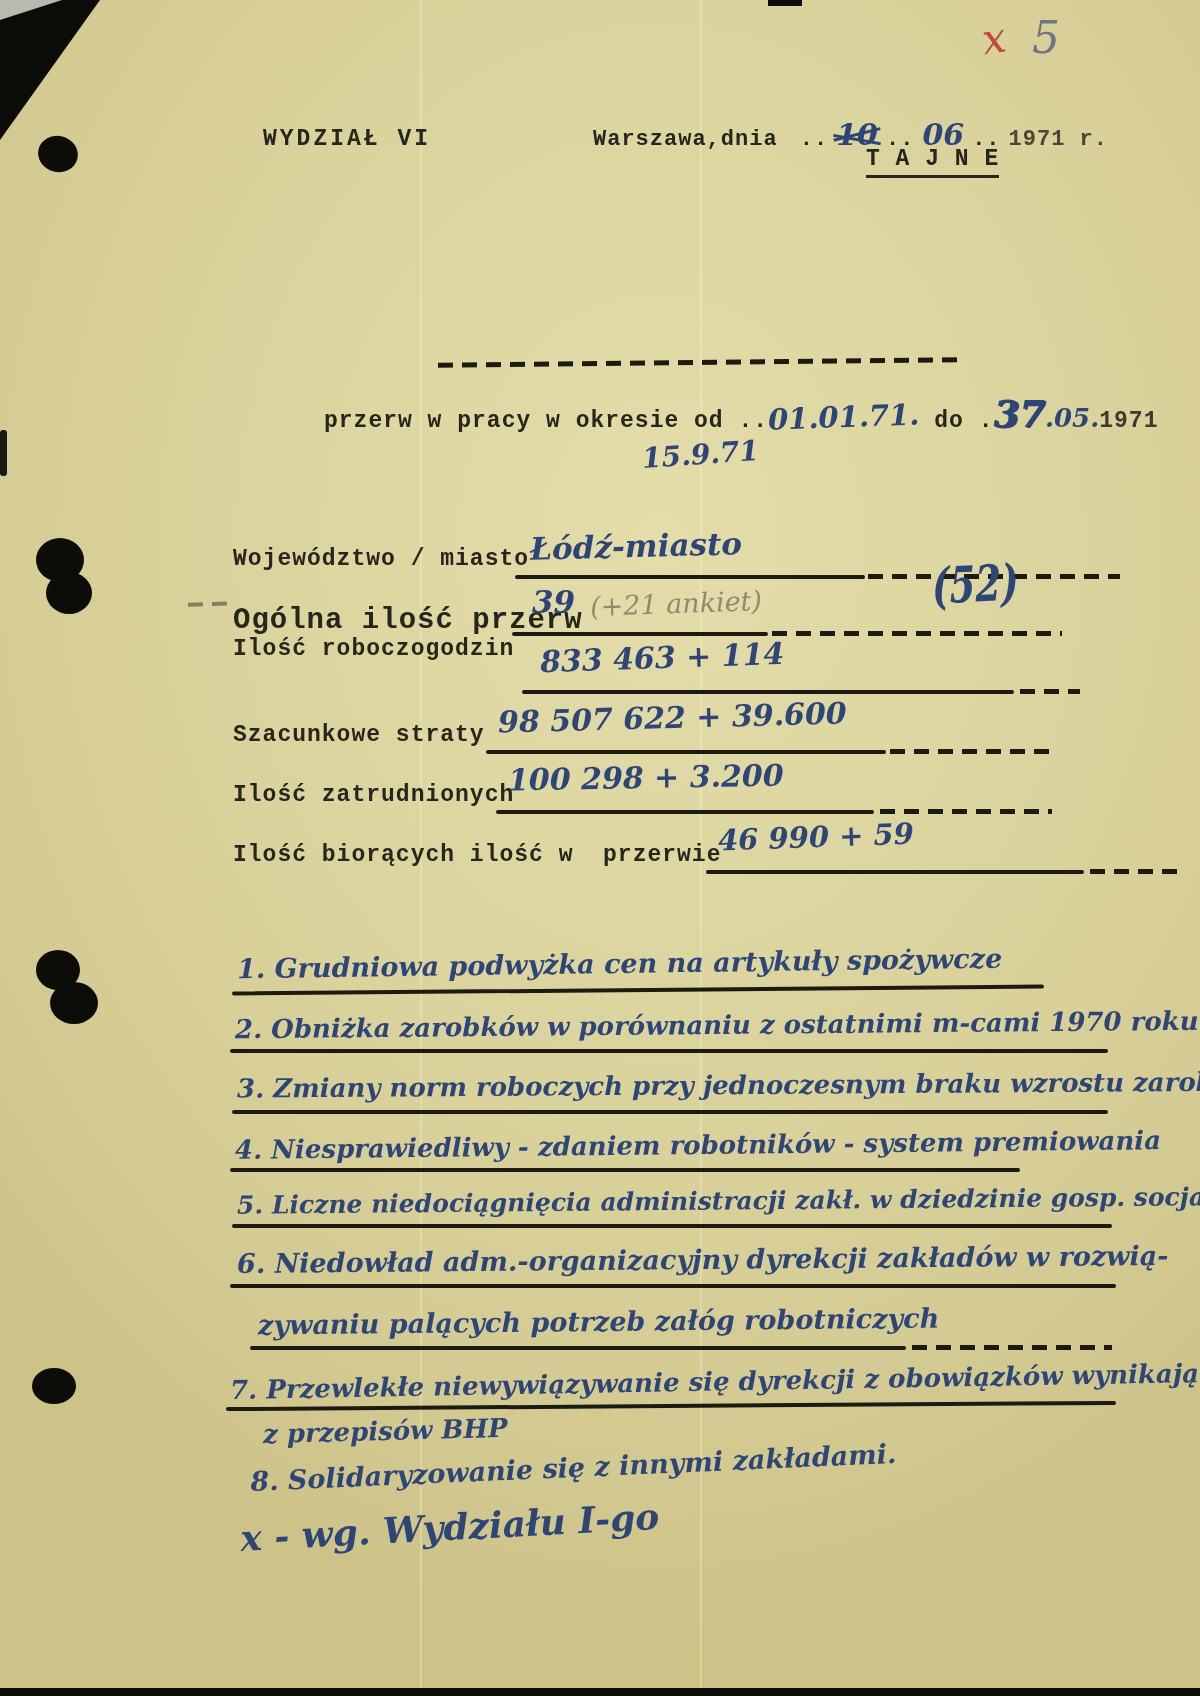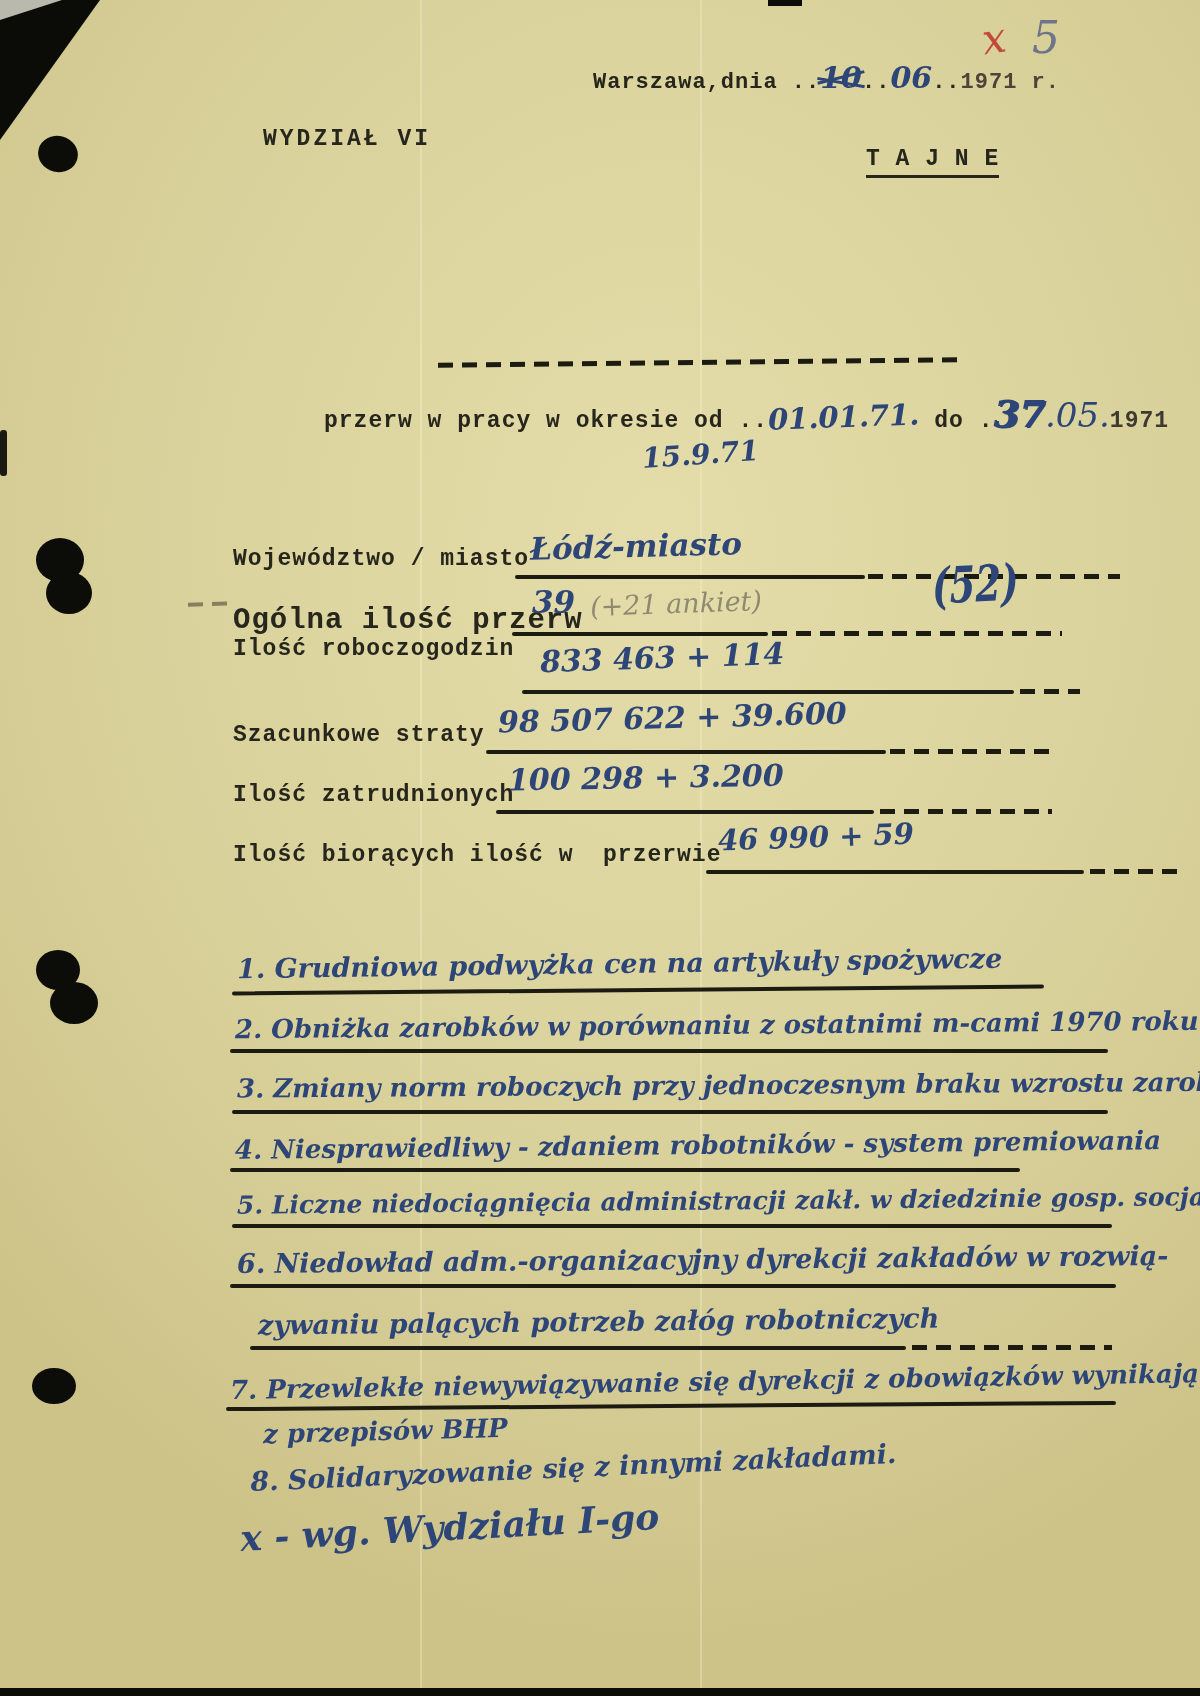--- a/index.html
+++ b/index.html
@@ -39,43 +39,43 @@
   <div class="abs blob" style="left:38px;top:136px;width:40px;height:36px;transform:rotate(14deg);"></div>
   <div class="abs blob" style="left:36px;top:538px;width:48px;height:44px;"></div>
   <div class="abs blob" style="left:46px;top:572px;width:46px;height:42px;"></div>
   <div class="abs blob" style="left:36px;top:950px;width:44px;height:40px;"></div>
   <div class="abs blob" style="left:50px;top:982px;width:48px;height:42px;"></div>
   <div class="abs blob" style="left:32px;top:1368px;width:44px;height:36px;"></div>
 
   <div class="abs hw" style="left:982px;top:14px;font-size:42px;color:#c14a3c;transform:rotate(-8deg);">x</div>
   <div class="abs hw" style="left:1032px;top:12px;font-size:44px;color:#6e7489;">5</div>
 
-  <div class="abs baseline-row" style="left:593px;top:60px;">
+  <div class="abs baseline-row" style="left:593px;top:72px;gap:8px;">
     <span class="typed" style="font-size:22px;">Warszawa,dnia </span>
     <span class="typed" style="font-size:22px;">..</span>
     <span class="hw scribble" style="font-size:30px;font-weight:700;">10</span>
     <span class="typed" style="font-size:22px;">..</span>
-    <span class="hw" style="font-size:30px;font-weight:700;">06</span>
+    <span class="hw" style="font-size:30px;font-weight:700;margin-top:45px;">06</span>
     <span class="typed" style="font-size:22px;">..</span>
     <span class="typed" style="font-size:22px;color:#4e4438;">1971 r.</span>
   </div>
 
   <div class="abs typed" style="left:263px;top:126px;font-size:23px;letter-spacing:3px;">WYDZIAŁ VI</div>
   <div class="abs typed" style="left:866px;top:146px;font-size:23px;border-bottom:3px solid #26261c;padding-bottom:3px;">T A J N E</div>
 
   <div class="abs underline-dash" style="left:438px;top:360px;width:522px;transform:rotate(-0.6deg);"></div>
 
   <div class="abs baseline-row" style="left:324px;top:392px;">
     <span class="typed" style="font-size:23px;">przerw w pracy w okresie od </span>
     <span class="typed" style="font-size:23px;">..</span>
     <span class="hw" style="font-size:29px;font-weight:700;transform:rotate(-2deg);">01.01.71.</span>
     <span class="typed" style="font-size:23px;"> do </span>
     <span class="typed" style="font-size:23px;">.</span>
     <span class="hw" style="font-size:37px;font-weight:700;text-shadow:2px 1px 0 #2d4577;">37</span>
-    <span class="hw" style="font-size:34px;font-weight:400;">.05.</span>
+    <span class="hw" style="font-size:26px;font-weight:700;">.05.</span>
     <span class="typed" style="font-size:23px;color:#3e3a30;">1971</span>
   </div>
   <div class="abs hw" style="left:642px;top:438px;font-size:28px;font-weight:700;transform:rotate(-4deg);">15.9.71</div>
 
   <div class="abs typed" style="left:233px;top:546px;font-size:23px;">Województwo / miasto</div>
   <div class="abs hw" style="left:530px;top:528px;font-size:31px;font-weight:700;transform:rotate(-1.5deg);">Łódź-miasto</div>
   <div class="abs underline-solid" style="left:515px;top:575px;width:350px;"></div>
   <div class="abs underline-dash" style="left:868px;top:574px;width:252px;"></div>
 
   <div class="abs typed" style="left:233px;top:604px;font-size:29px;">Ogólna ilość przerw</div>

